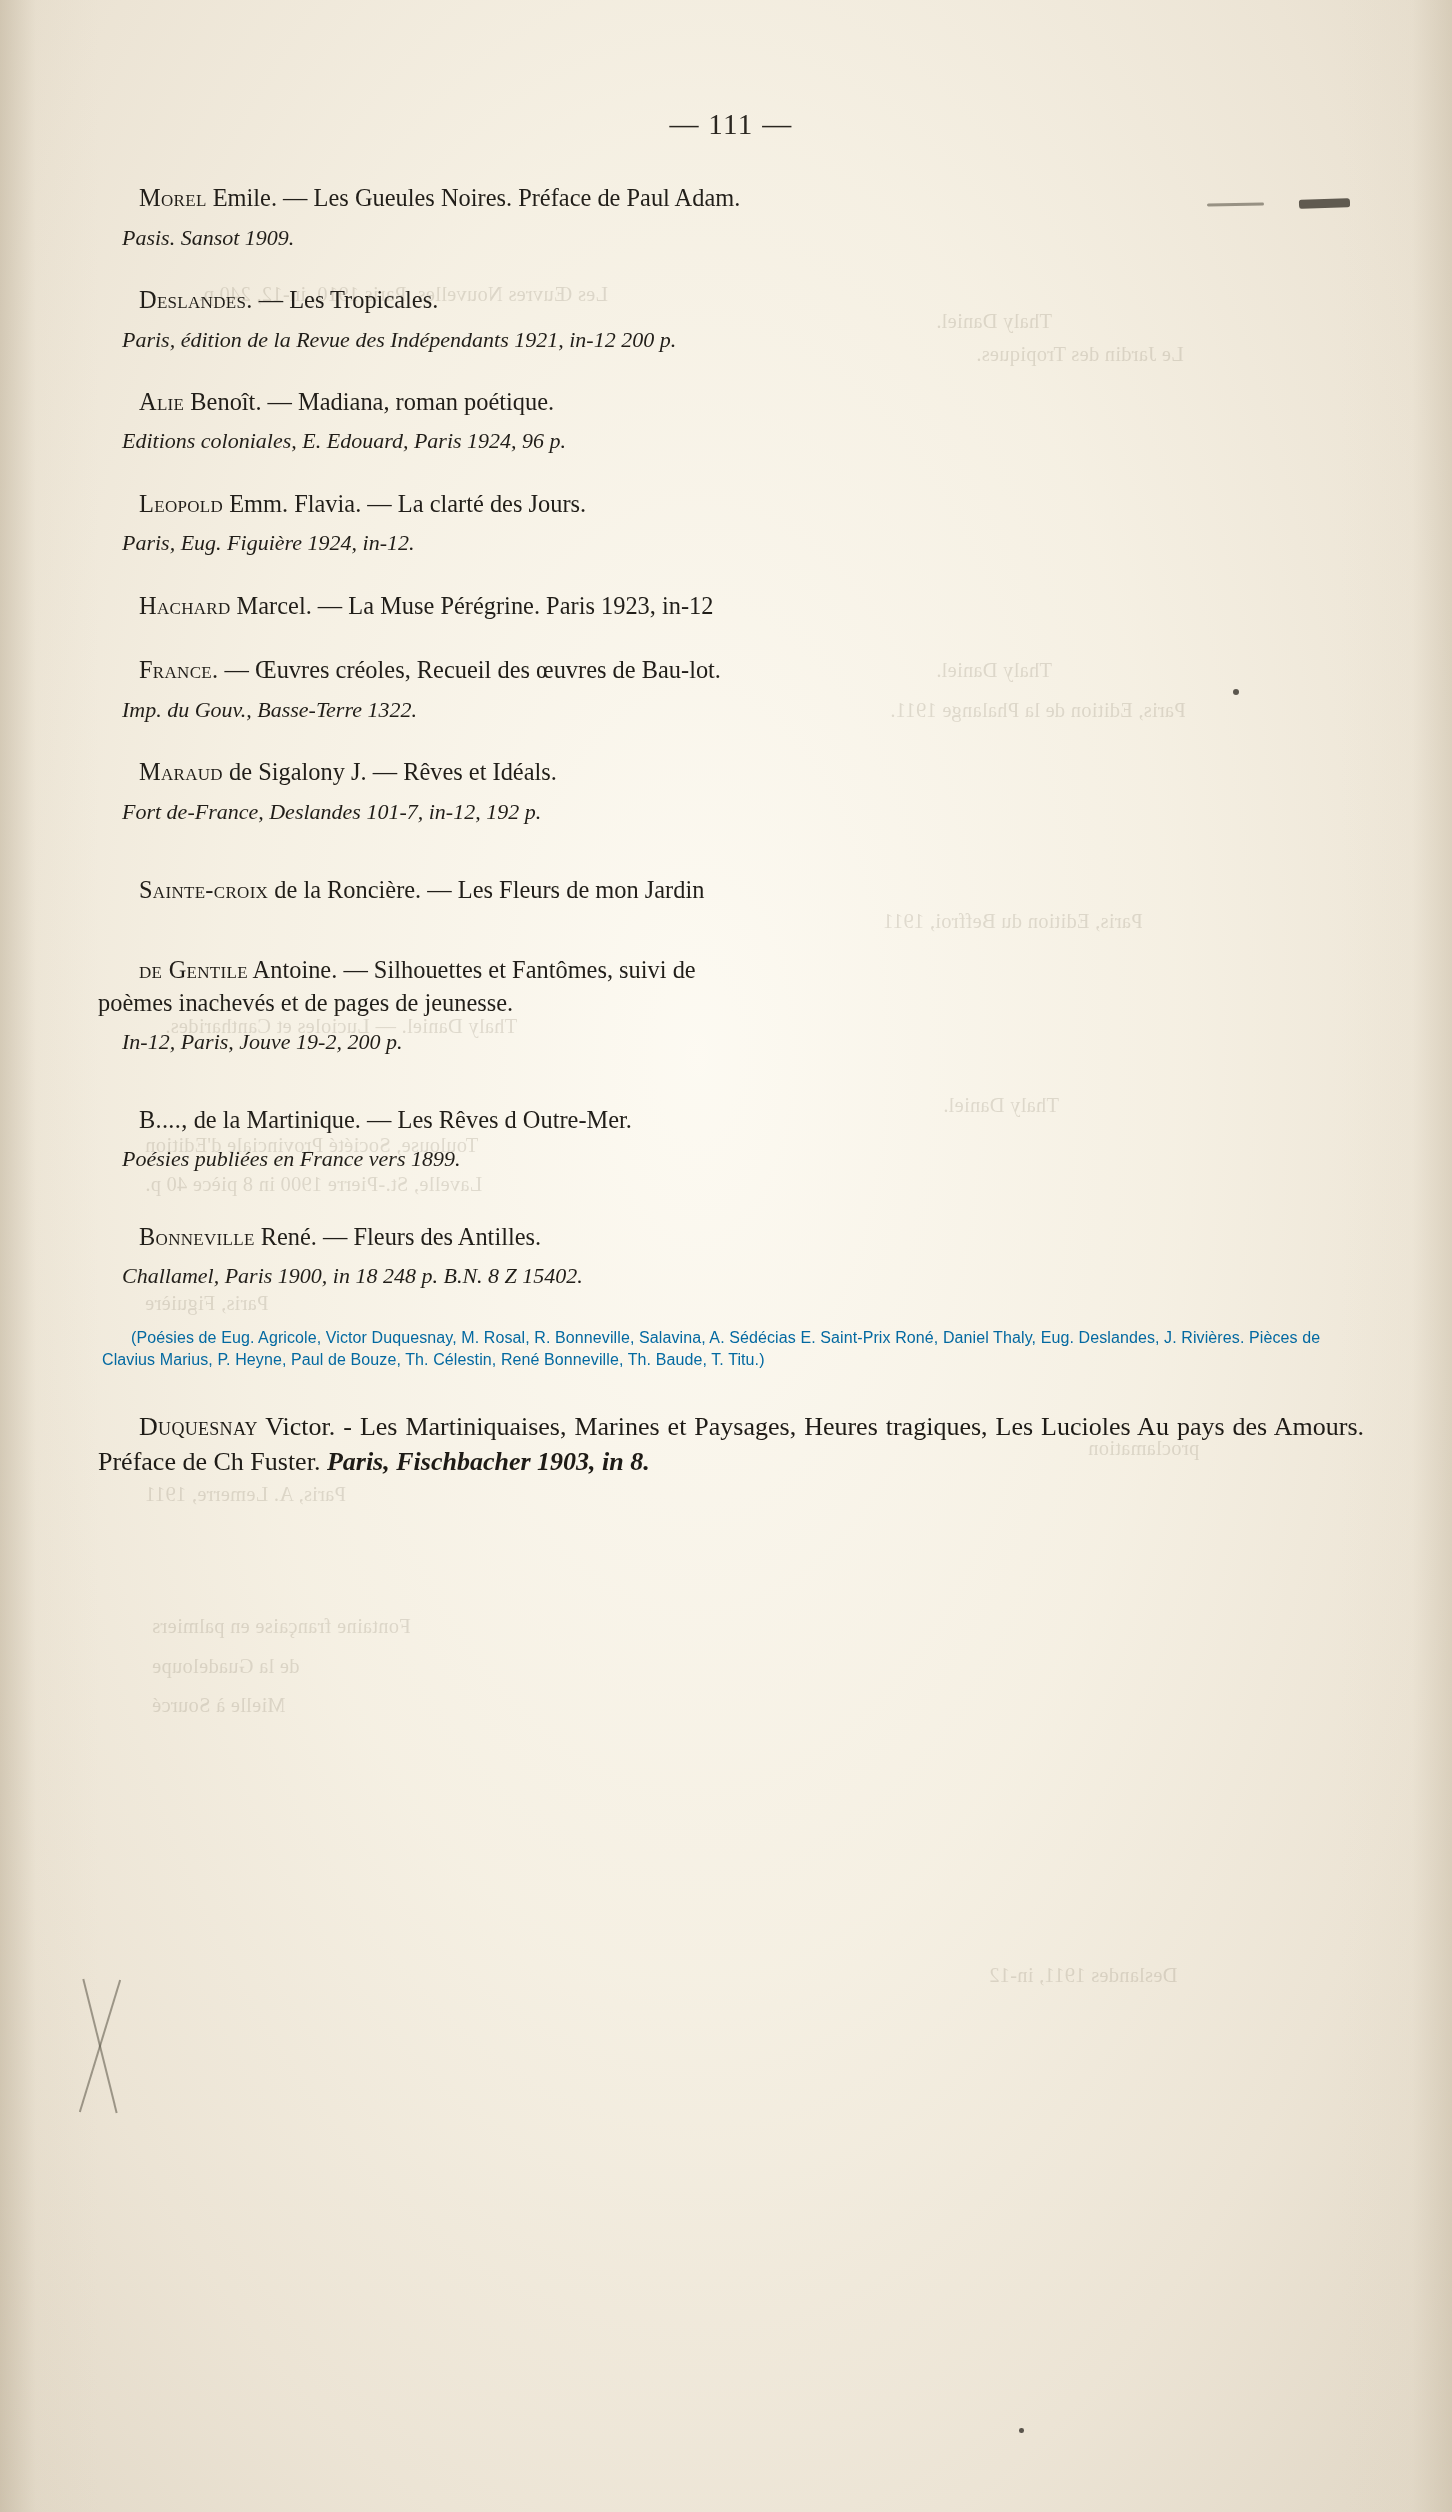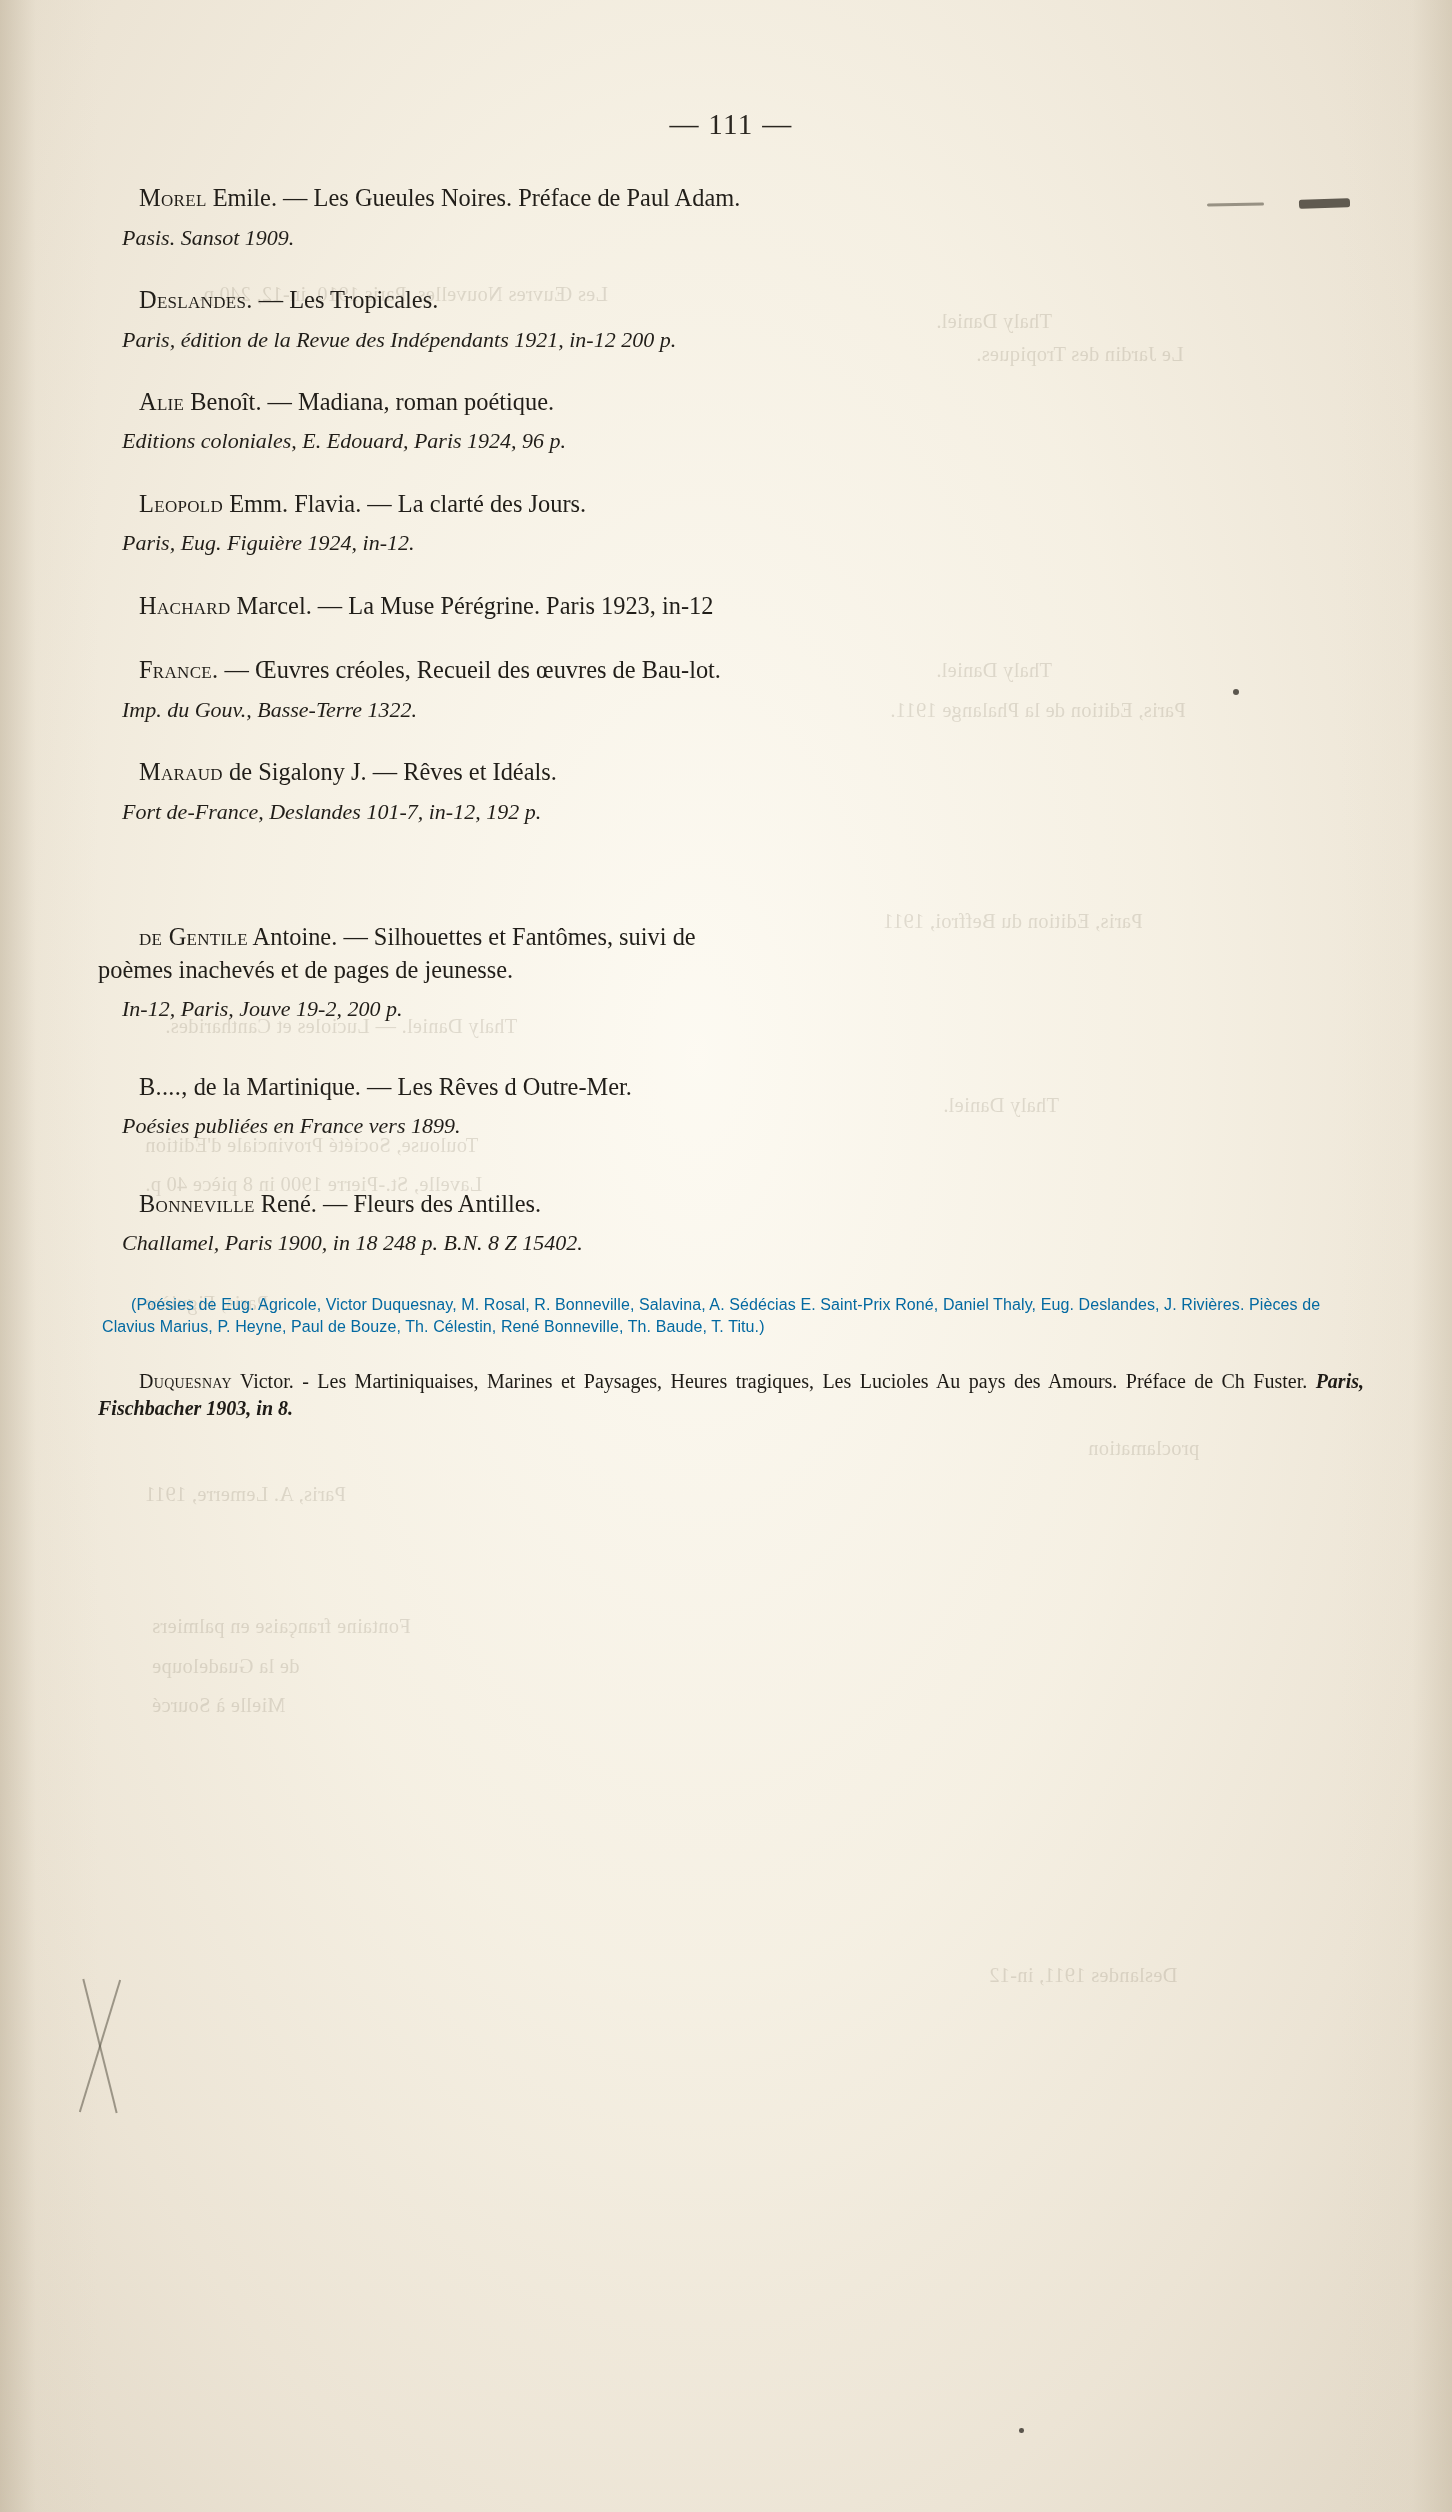--- a/index.html
+++ b/index.html
@@ -102,24 +102,24 @@
   .note {
     font-family: "Liberation Sans", sans-serif;
     font-size: 16px;
     line-height: 1.35;
     color: #0369a1;
     margin: 36px 0 29px 4px;
     text-indent: 29px;
     letter-spacing: 0.1px;
   }
   .final {
-    font-size: 20px;
+    font-size: 26px;
     line-height: 1.38;
     color: #1e1b16;
-    margin-top: 30px;
+    margin-top: 38px;
     text-align: justify;
     text-indent: 41px;
   }
   .final .sc { font-variant: small-caps; }
   .spacer-lg { height: 17px; }
 
   .mark-right {
     position: absolute;
     right: 100px;
     top: 198px;
@@ -234,20 +234,21 @@
     </div>
 
     <div class="entry">
       <div class="l1"><span class="sc">Maraud</span><span> de Sigalony J. — Rêves et Idéals.</span></div>
       <div class="l2">Fort de-France, Deslandes 101-7, in-12, 192 p.</div>
     </div>
 
     <div class="spacer-lg"></div>
 
     <div class="entry">
+      <div class="wide-para"><span class="sc">Sainte-croix</span><span> de la Roncière. — Les Fleurs de mon Jardin</span></div>
     </div>
 
     <div class="spacer-lg"></div>
 
     <div class="entry">
       <div class="wide-para"><span class="sc">de Gentile</span><span> Antoine. — Silhouettes et Fantômes, suivi de</span></div>
       <div class="wide-para cont">poèmes inachevés et de pages de jeunesse.</div>
       <div class="l2">In-12, Paris, Jouve 19-2, 200 p.</div>
     </div>
 

